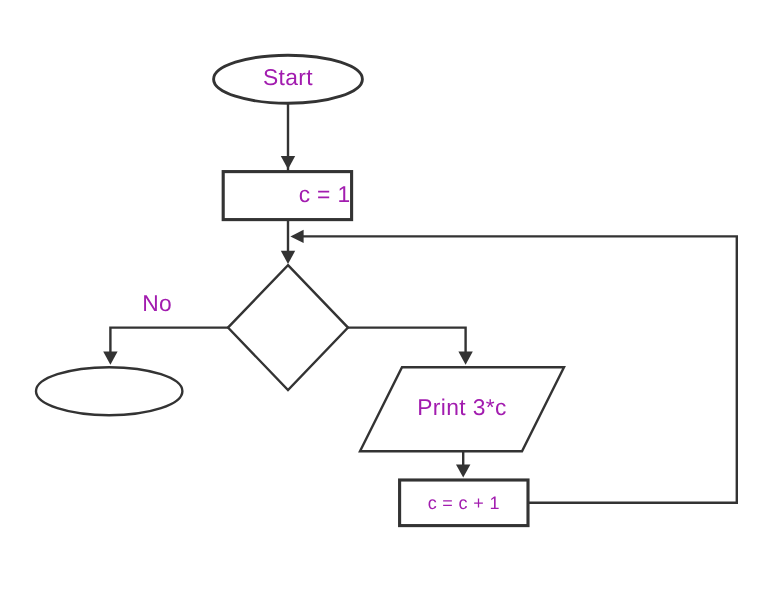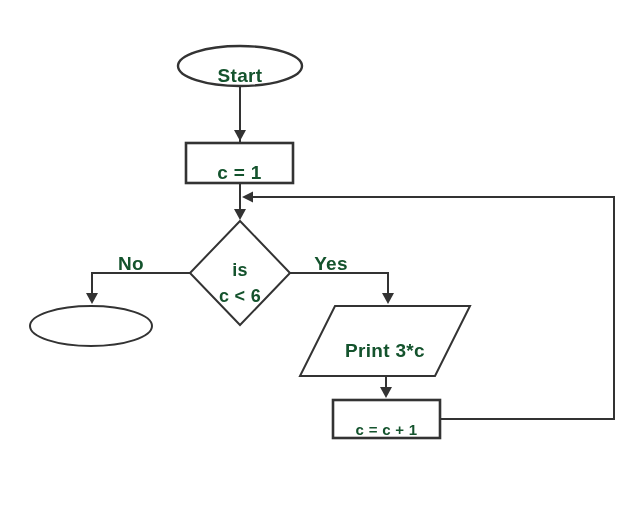--- a/index.html
+++ b/index.html
@@ -18,27 +18,26 @@
   .canvas svg {
     position: absolute;
     left: 0;
     top: 0;
   }
   .node-label {
     position: absolute;
     display: flex;
     align-items: center;
     justify-content: center;
-    color: #14532d;
-    font-weight: 700;
+    color: #a21caf;
+    font-weight: 400;
     font-size: 19px;
     letter-spacing: 0.3px;
     white-space: nowrap;
     pointer-events: none;
-    margin-top: 10px;
   }
   .decision-label {
     flex-direction: column;
     line-height: 26px;
     font-size: 18px;
   }
   .edge-label {
     font-size: 19px;
   }
 </style>
@@ -73,29 +72,24 @@
       <rect x="186" y="143" width="107" height="40" stroke-width="2.6"></rect>
       <polygon points="240,221 290,273 240,325 190,273" stroke-width="2"></polygon>
       <ellipse cx="91" cy="326" rx="61" ry="20" stroke-width="2"></ellipse>
       <polygon points="335,306 470,306 435,376 300,376" stroke-width="2"></polygon>
       <rect x="333" y="400" width="107" height="38" stroke-width="2.6"></rect>
     </g>
   </svg>
 
   <div class="node-label" style="left:178px; top:46px; width:124px; height:40px;">Start</div>
 
-  <div class="node-label" style="left:186px; top:143px; width:107px; height:40px;">c = 1</div>
+  <div class="node-label" style="left:186px; top:143px; width:107px; height:40px;padding-left:31px;">c = 1</div>
 
-  <div class="node-label decision-label" style="left:190px; top:230px; width:100px; height:86px;">
-    <span>is</span>
-    <span>c &lt; 6</span>
-  </div>
 
   <div class="node-label edge-label" style="left:101px; top:243px; width:60px; height:22px;">No</div>
 
-  <div class="node-label edge-label" style="left:301px; top:243px; width:60px; height:22px;">Yes</div>
 
 
   <div class="node-label" style="left:300px; top:306px; width:170px; height:70px;">Print 3*c</div>
 
   <div class="node-label" style="left:333px; top:400px; width:107px; height:38px; font-size:15px;">c = c + 1</div>
 
 </div>
 
 </body></html>

